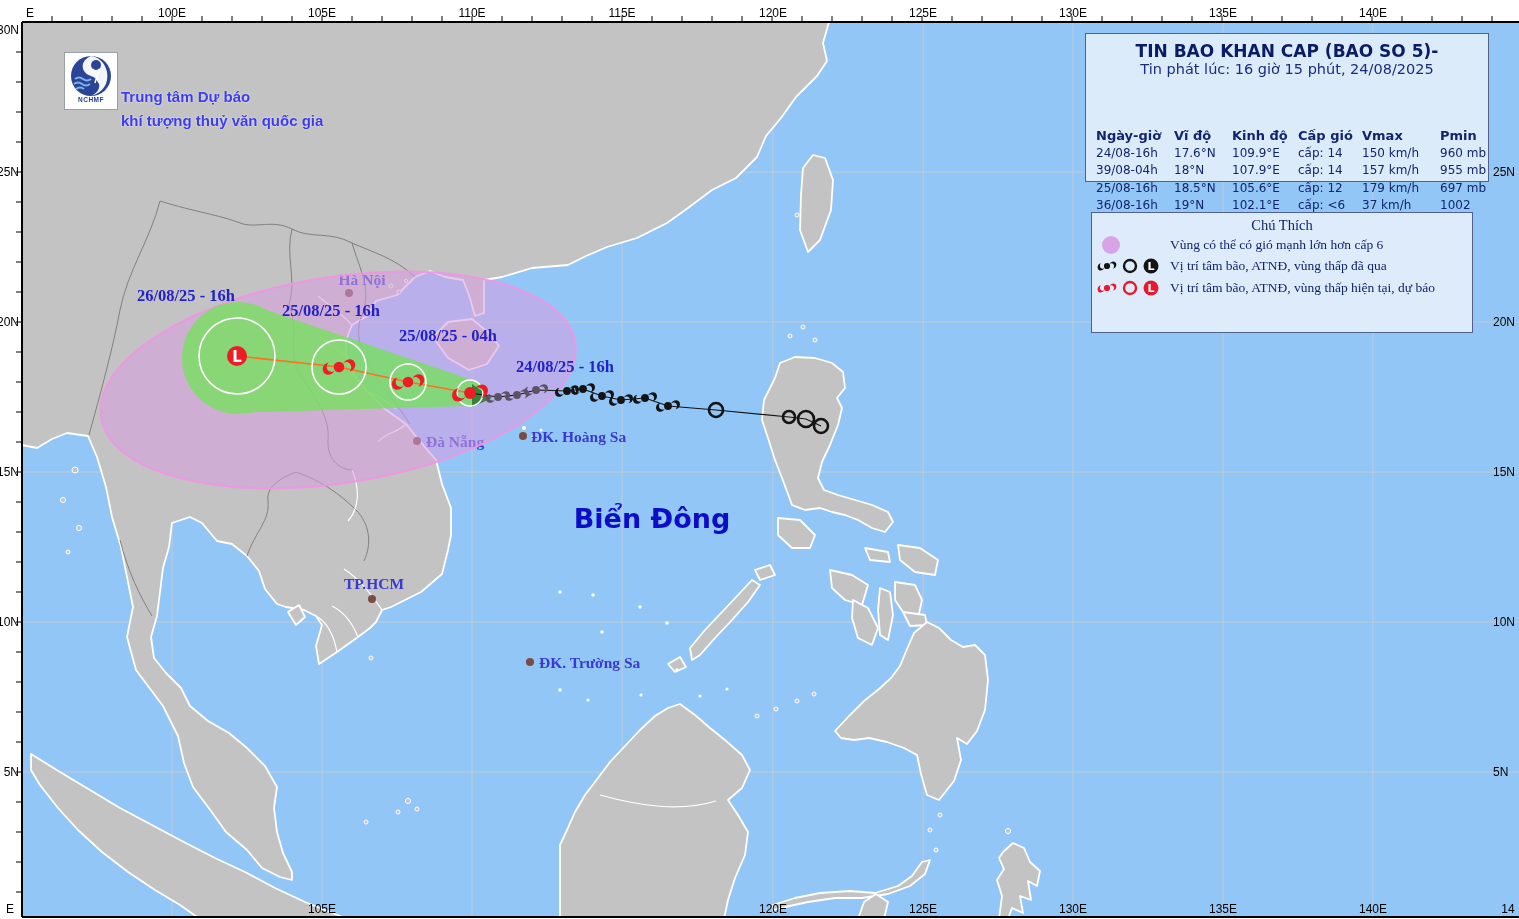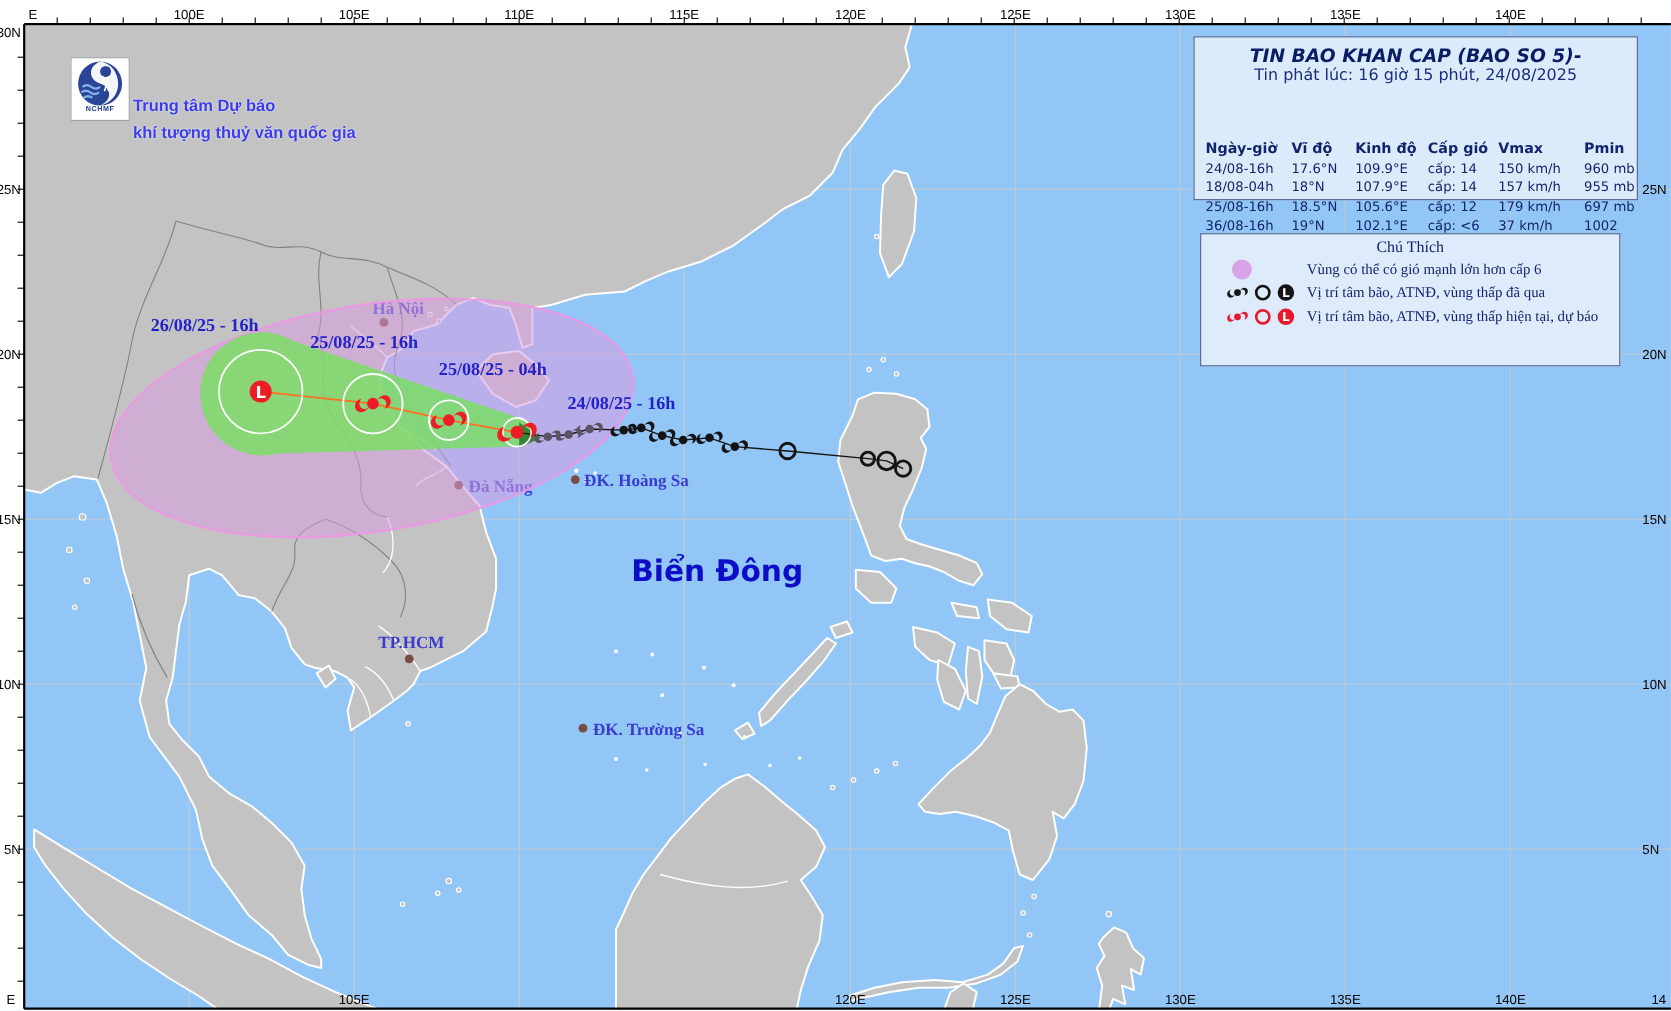--- a/index.html
+++ b/index.html
@@ -2,29 +2,29 @@
 <html><head>
 <meta charset="utf-8">
 <style>
   html,body{margin:0;padding:0;}
   body{width:1519px;height:919px;position:relative;background:#ffffff;overflow:hidden;
        font-family:"Liberation Sans",sans-serif;}
   #map-svg{position:absolute;left:0;top:0;}
   .box{position:absolute;background:#DCEBFA;border:1px solid #51618B;color:#13246E;box-sizing:border-box;}
   #title-box{left:1085px;top:33px;width:404px;height:149px;}
   .tb-title{text-align:center;font-weight:bold;font-size:17px;margin-top:7px;color:#0A1C66;
-            font-family:"DejaVu Sans",sans-serif;font-style:italic;}
+            font-family:"DejaVu Sans",sans-serif;}
   .tb-sub{text-align:center;font-size:14.5px;margin-top:0;color:#1B2C7E;font-family:"DejaVu Sans",sans-serif;}
   .tb-grid{display:grid;grid-template-columns:78px 58px 66px 64px 78px 52px;
            padding:6px 0 0 10px;font-size:12px;line-height:17.5px;color:#13246E;
            font-family:"DejaVu Sans",sans-serif;margin-top:44px;}
   .tb-grid .hd{font-weight:bold;font-size:13px;}
   #legend-box{left:1091px;top:212px;width:382px;height:121px;background:#DEEBFA;}
   .lg-title{text-align:center;font-family:"Liberation Serif",serif;font-size:14.5px;margin-top:4px;color:#13246E;}
-  .lg-row{display:flex;align-items:center;height:21.5px;padding-left:20px;
+  .lg-row{display:flex;align-items:center;height:21.5px;padding-left:2px;
           font-family:"Liberation Serif",serif;font-size:13.5px;color:#13246E;white-space:nowrap;}
   .lg-sym{width:76px;flex:0 0 76px;display:flex;align-items:center;}
   .lg-dot{width:18px;height:18px;border-radius:50%;margin-left:8px;}
   #logo{position:absolute;left:64px;top:52px;width:54px;height:58px;background:#fff;
         border:1px solid #9aa0a8;display:flex;flex-direction:column;align-items:center;box-sizing:border-box;}
   #logo .abbr{font-size:6.5px;font-weight:bold;color:#23418F;letter-spacing:.5px;margin-top:-1px;}
   #org{position:absolute;left:121px;top:57px;font-weight:bold;font-size:15px;color:#3C3CEE;
        line-height:24px;text-shadow:0 0 2px rgba(255,255,255,.85);font-family:"Liberation Sans",sans-serif;margin-top:28px;}
 </style>
 </head>
@@ -344,21 +344,21 @@
       <span class="hd">Kinh độ</span>
       <span class="hd">Cấp gió</span>
       <span class="hd">Vmax</span>
       <span class="hd">Pmin</span>
       <span>24/08-16h</span>
       <span>17.6°N</span>
       <span>109.9°E</span>
       <span>cấp: 14</span>
       <span>150 km/h</span>
       <span>960 mb</span>
-      <span>18/08-04h</span>
+      <span>39/08-04h</span>
       <span>18°N</span>
       <span>107.9°E</span>
       <span>cấp: 14</span>
       <span>157 km/h</span>
       <span>955 mb</span>
       <span>25/08-16h</span>
       <span>18.5°N</span>
       <span>105.6°E</span>
       <span>cấp: 12</span>
       <span>179 km/h</span>

